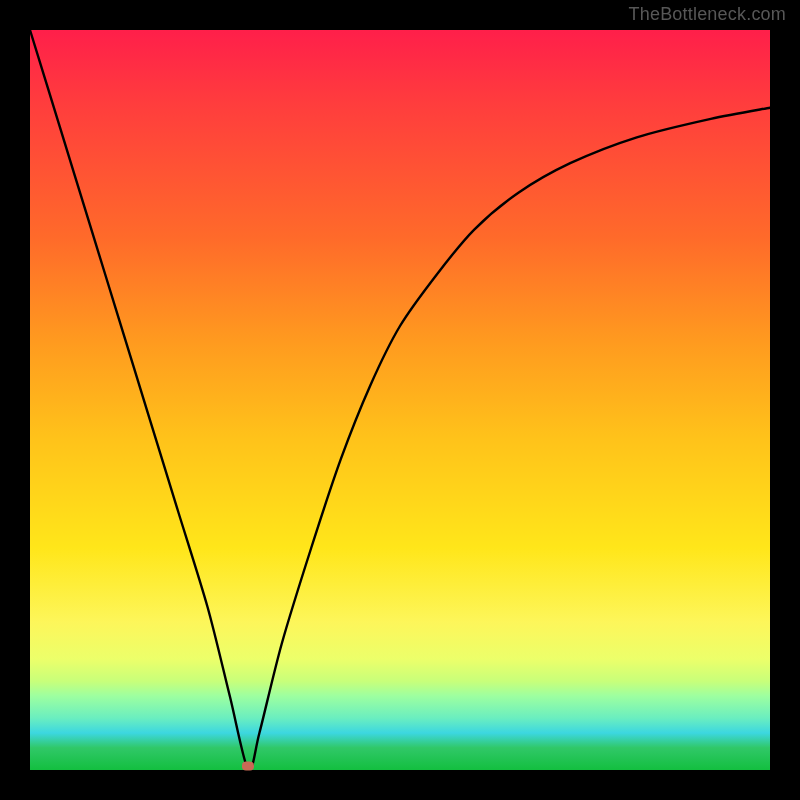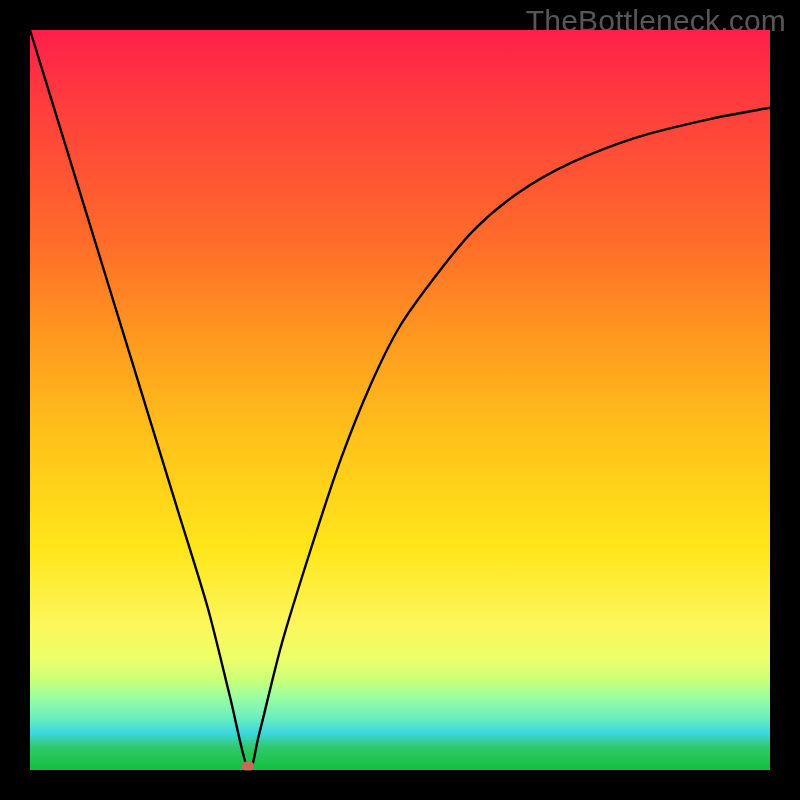--- a/index.html
+++ b/index.html
@@ -39,21 +39,21 @@
       #3cd7e0 95%,
       #30c868 97%,
       #13bf3f 100%
     );
   }
   .watermark {
     position: absolute;
     top: 4px;
     right: 14px;
     color: #575757;
-    font-size: 30px;
+    font-size: 18px;
     font-weight: 400;
     letter-spacing: 0.2px;
   }
   svg.curve {
     position: absolute;
     left: 0;
     top: 0;
     width: 740px;
     height: 740px;
     overflow: visible;

